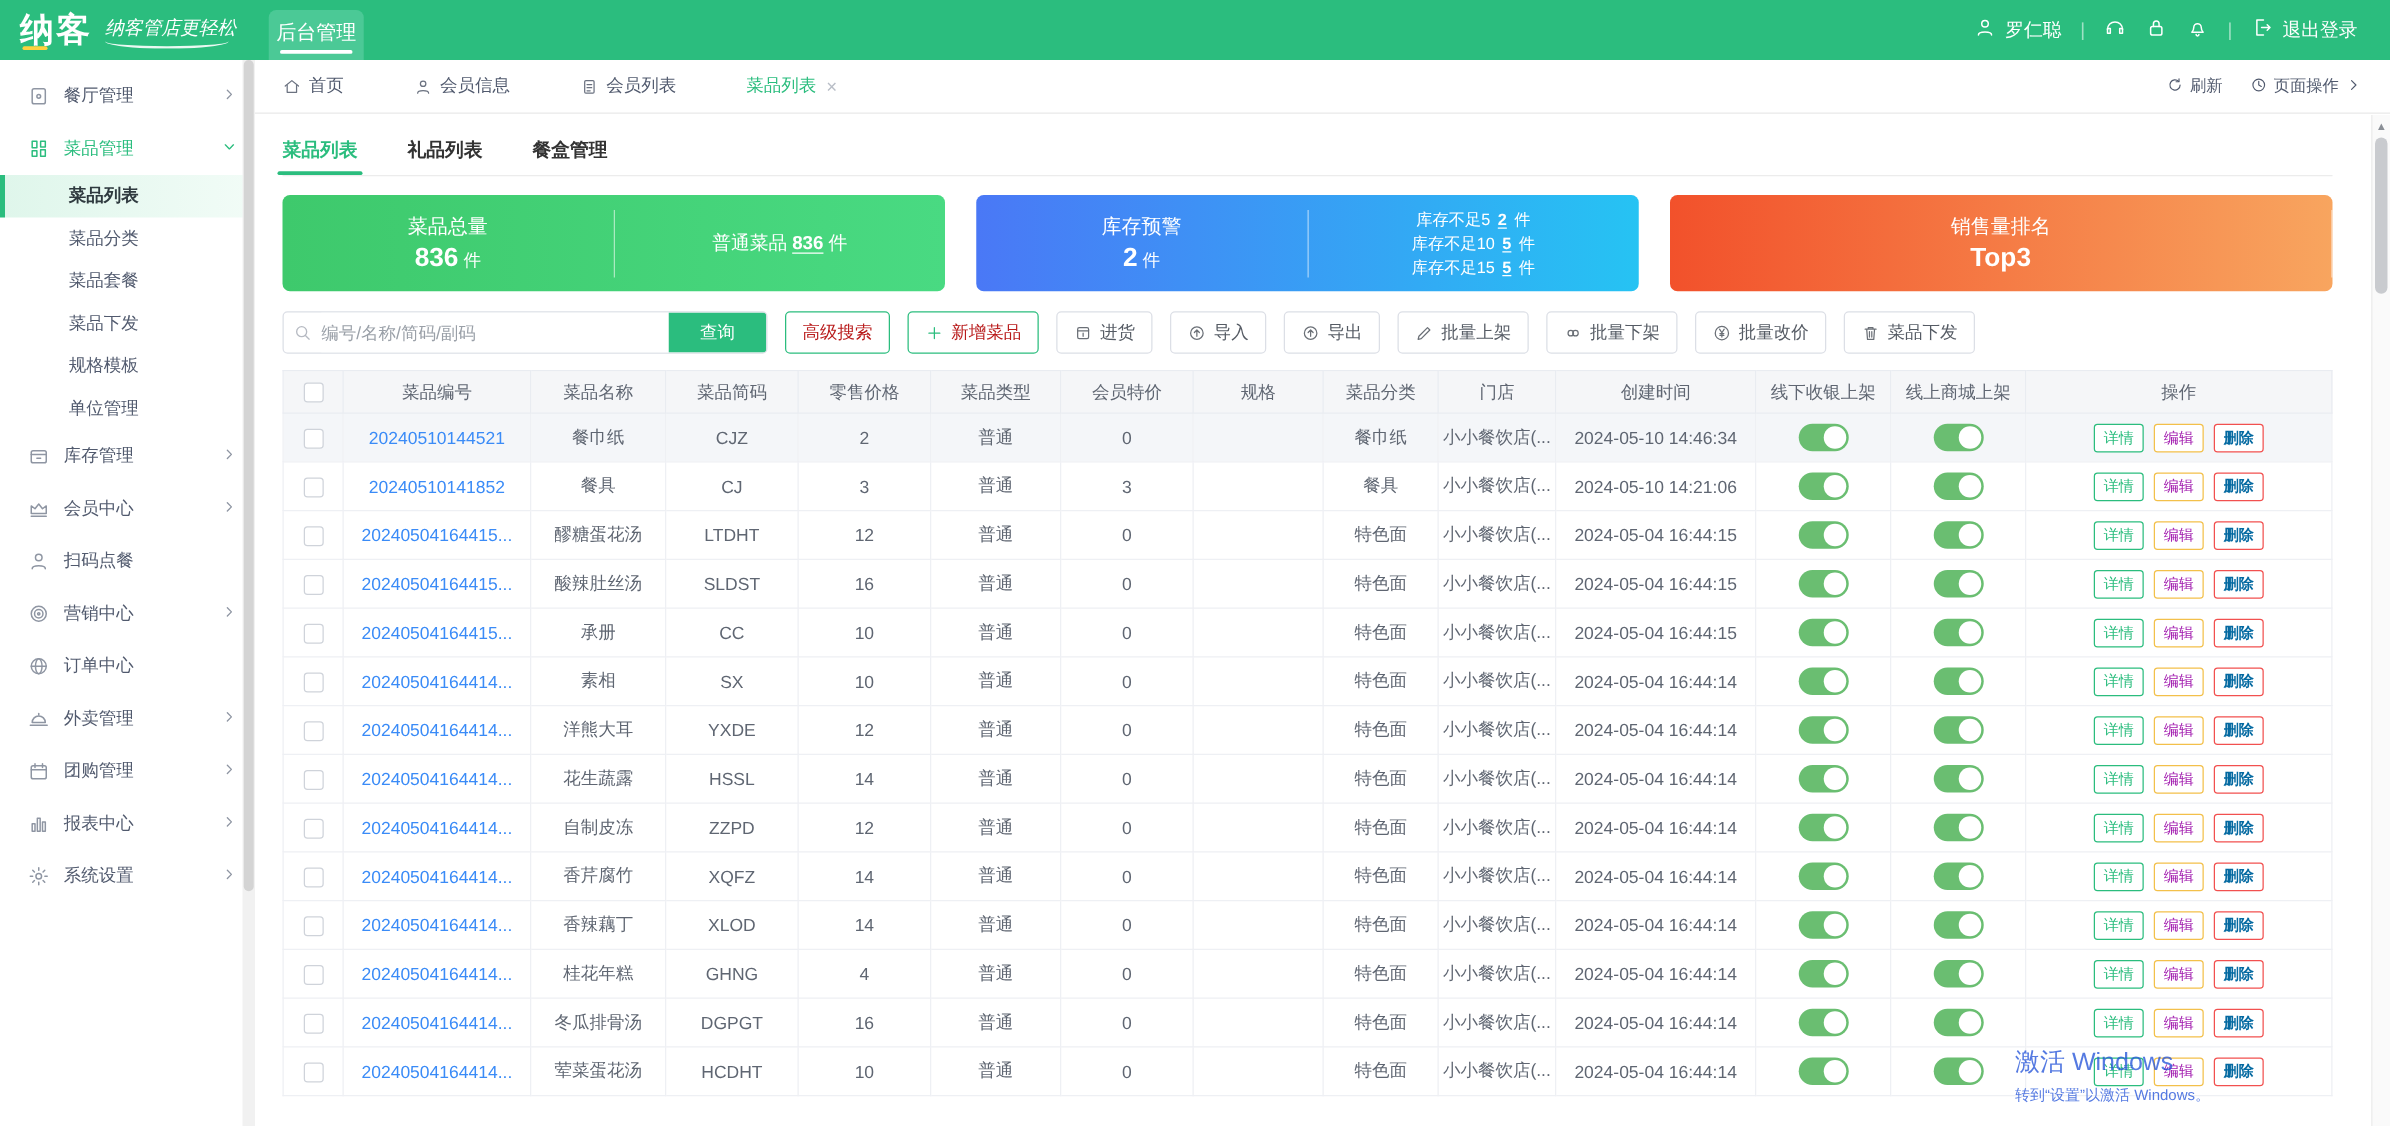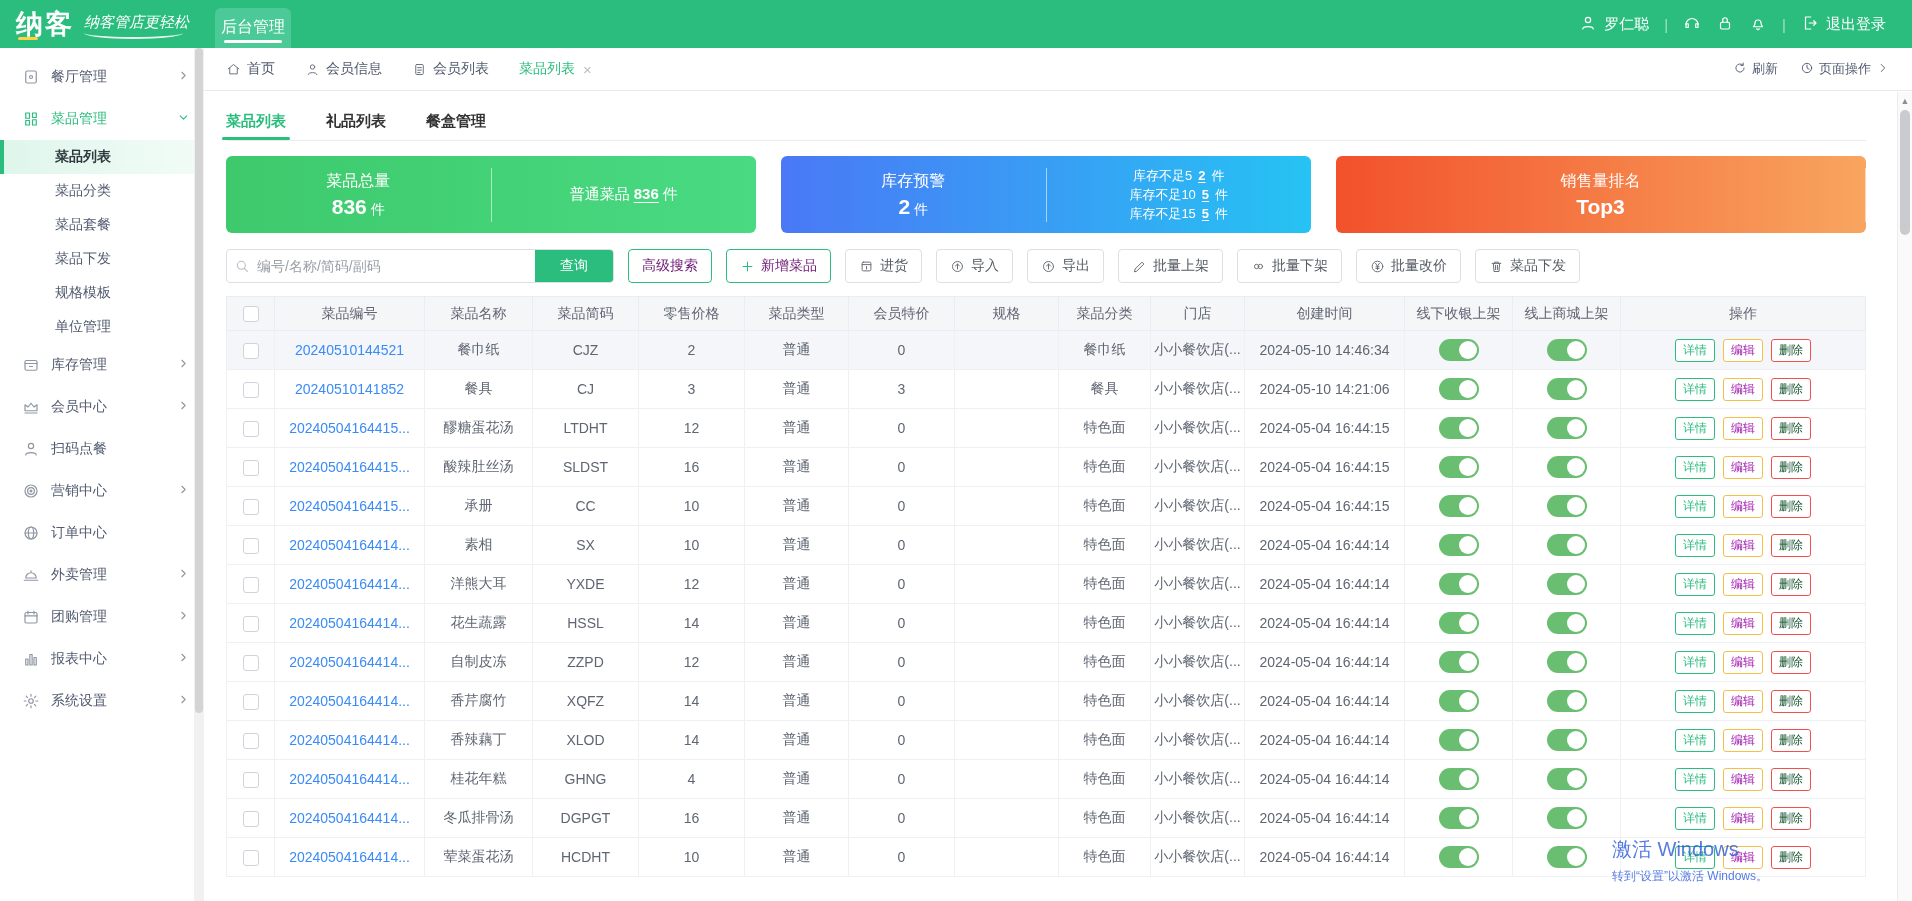--- a/index.html
+++ b/index.html
@@ -71,35 +71,35 @@
   .card-orange .r2 { font-size:15px; margin:2px 0; }
 
   .toolbar { display:flex; align-items:center; gap:14px; margin-bottom:13px; }
   .search-wrap { display:flex; width:388px; height:34px; border:1px solid #dcdfe6; border-radius:4px; overflow:hidden; align-items:stretch; flex:none; }
   .search-wrap .s-ic { width:30px; display:flex; align-items:center; justify-content:center; color:#b6bac2; }
   .search-wrap input { flex:1; border:0; outline:none; font-size:14px; color:#666; font-family:inherit; }
   .search-wrap input::placeholder { color:#9aa0a8; }
   .btn-query { width:78px; border:0; background:#2bbd7e; color:#fff; font-size:14px; cursor:pointer; font-family:inherit; }
   .tbtn { height:34px; padding:0 13px; border:1px solid #dcdfe6; border-radius:4px; background:#fff; color:#555b64; font-size:14px; display:flex; align-items:center; gap:6px; cursor:pointer; font-family:inherit; }
   .tbtn .ic { width:15px; height:15px; color:#6b7077; }
-  .tbtn.green { border-color:#2bbd7e; color:#701a75; }
+  .tbtn.green { border-color:#2bbd7e; color:#b91c1c; }
   .tbtn.green .ic { color:#2bbd7e; }
 
   table { width:100%; border-collapse:collapse; table-layout:fixed; }
   th { background:#f5f6f8; height:34px; font-weight:normal; color:#5f6672; font-size:14px; border:1px solid #e9ecf1; }
   td { height:39px; text-align:center; font-size:14px; color:#5f6672; border:1px solid #eef0f4; overflow:hidden; white-space:nowrap; }
   tr.hovered td { background:#f4f6f9; }
   .code-link { color:#3a8bf7; cursor:pointer; text-decoration:none; }
   .cbx { display:inline-block; width:16px; height:16px; border:1px solid #cfd3da; border-radius:3px; background:#fff; vertical-align:middle; cursor:pointer; }
   .toggle { display:inline-block; width:40px; height:22px; border-radius:11px; background:#6abe71; position:relative; vertical-align:middle; cursor:pointer; }
   .toggle::after { content:""; position:absolute; top:2px; right:2px; width:18px; height:18px; border-radius:50%; background:#fff; }
   .abtn { display:inline-block; padding:2px 7px; font-size:12px; border-radius:3px; border:1px solid; background:#fff; margin:0 4px; cursor:pointer; font-family:inherit; }
   .abtn.detail { color:#2bbd7e; border-color:#2bbd7e; }
   .abtn.edit   { color:#a21caf; border-color:#f3c04a; }
-  .abtn.del    { color:#14532d; border-color:#f2504f; }
+  .abtn.del    { color:#0369a1; border-color:#f2504f;font-weight:bold; }
 
   .vscroll { position:absolute; top:44px; right:0; bottom:0; width:15px; background:#fafafa; border-left:1px solid #ececec; }
   .vscroll .arrow { display:block; text-align:center; color:#8a8f96; font-size:9px; padding-top:4px; }
   .vscroll .thumb { position:absolute; top:18px; left:2px; width:10px; height:125px; background:#c9cbcf; border-radius:5px; }
 
   .watermark { position:absolute; right:144px; bottom:16px; color:#1d4ed8; opacity:.75; pointer-events:none; }
   .watermark .w1 { font-size:20px; }
   .watermark .w2 { font-size:12px; margin-top:5px; }
 </style>
 </head>
@@ -259,21 +259,21 @@
             </svg></span>
         </div>
       </div>
     <div class="side-scroll">
         <div class="thumb"></div>
       </div>
   </aside>
 
   <main class="main">
     <div class="tabbar">
-      <span id="tabs-holder" style="display:flex;gap:30px;">
+      <span id="tabs-holder" style="display:flex;gap:56px;">
           <span class="tab">
             <svg class="ic " viewBox="0 0 24 24">
               <path d="M3.5 11 12 4l8.5 7"></path>
               <path d="M6 10v9h12v-9"></path>
             </svg>
             <span>首页</span>
           </span>
           <span class="tab">
             <svg class="ic " viewBox="0 0 24 24">
               <circle cx="12" cy="8" r="3.5"></circle>

